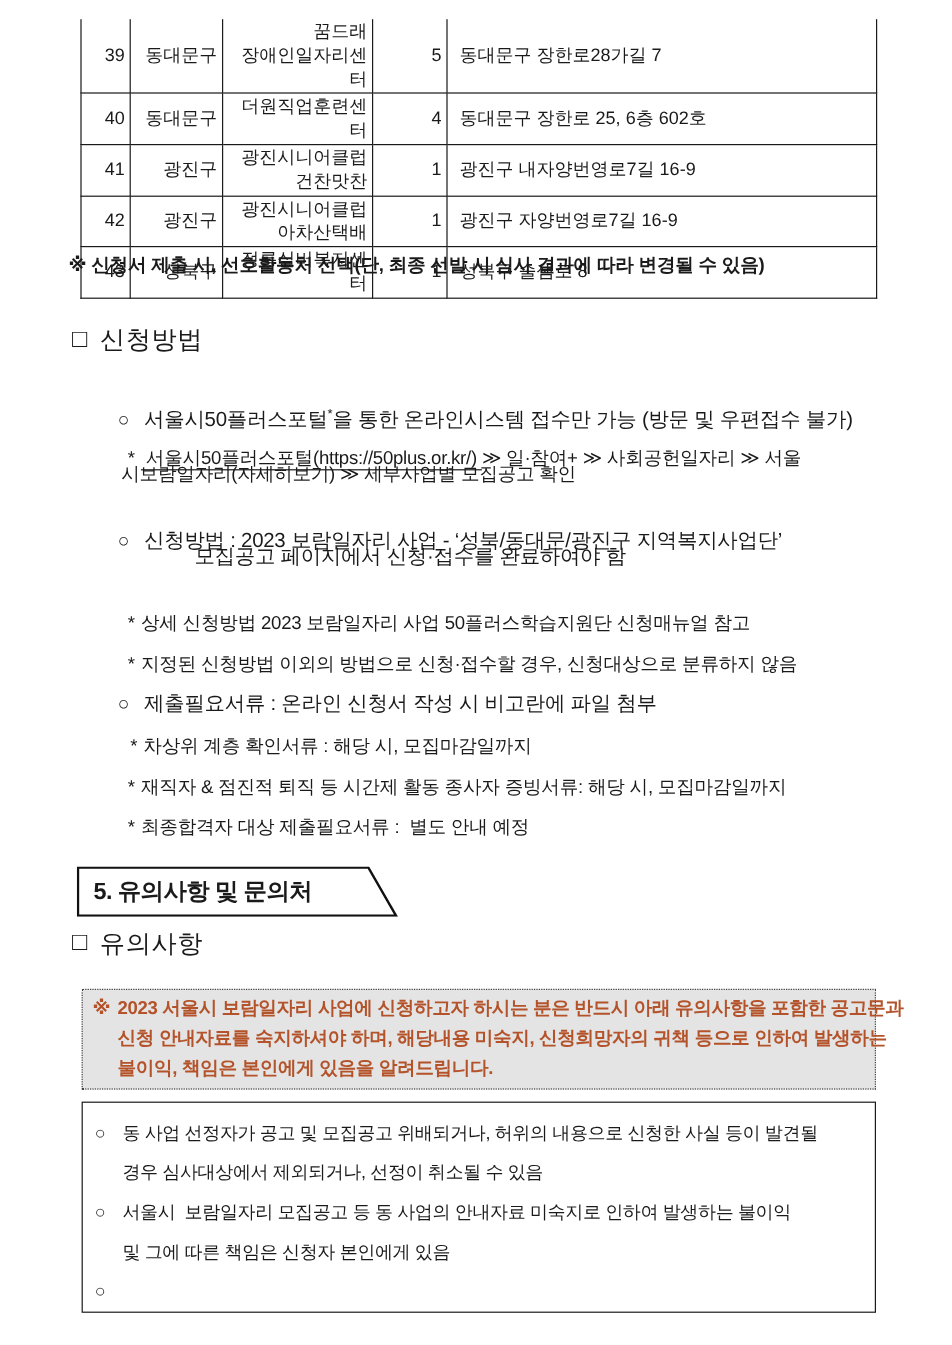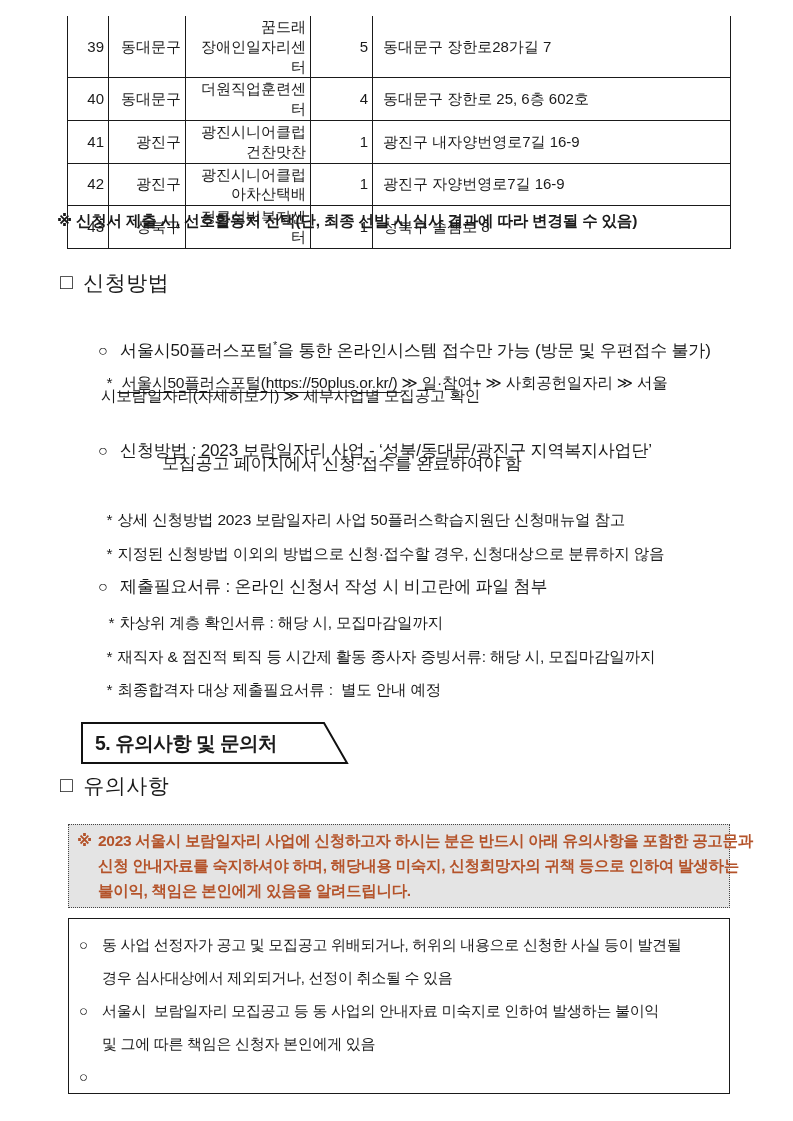--- a/index.html
+++ b/index.html
@@ -37,21 +37,21 @@
   
   .ln { position:absolute; white-space:pre-wrap; line-height:22px; }
   .b1 { font-size:17px; letter-spacing:-0.2px; }
   .b1 .blt { display:inline-block; width:22px; font-size:16px; }
   .sub { font-size:15.5px; letter-spacing:-0.2px; }
   .sub .st { display:inline-block; width:11px; }
   .ulink { text-decoration:underline; text-underline-offset:4px; }
   sup.ast { font-size:11px; vertical-align:super; }
 
   
-  .banner { position:absolute; top:722px; left:81px; width:268px; height:32px; }
+  .banner { position:absolute; top:722px; left:64px; width:268px; height:32px; }
   .banner svg { position:absolute; top:0; left:0; }
   .banner .banner-text {
     position:absolute; top:0; left:14px; height:42px; line-height:42px;
     font-size:19.5px; font-weight:bold; white-space:nowrap; letter-spacing:-0.5px;
   }
 
   
   .notice-box {
     position:absolute; top:824px; left:68px; width:662px; box-sizing:border-box;
     background:#e4e4e4; border:1.5px dotted #444;

